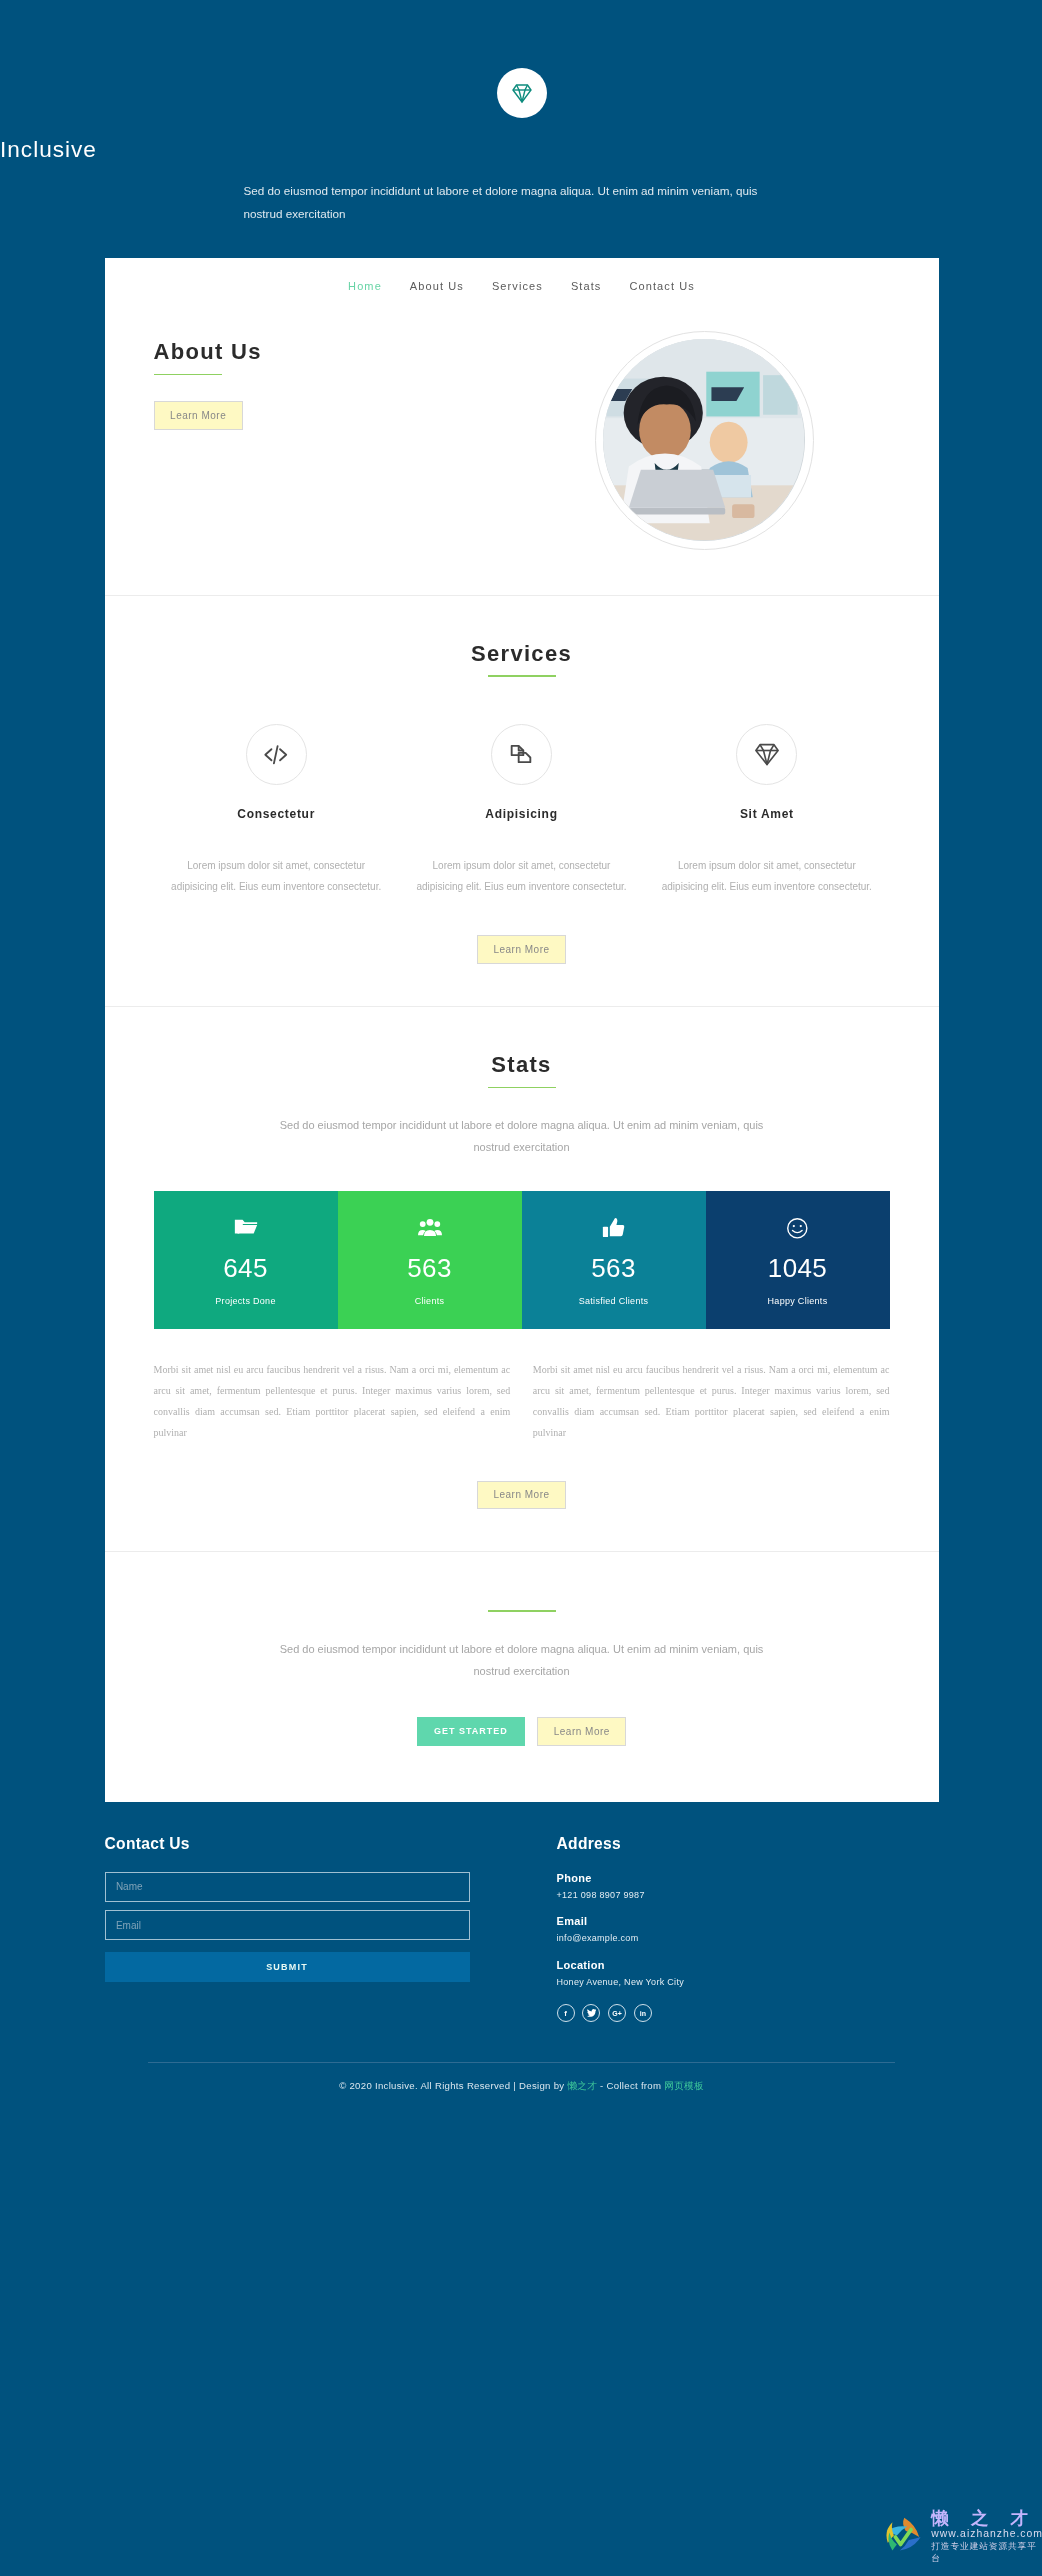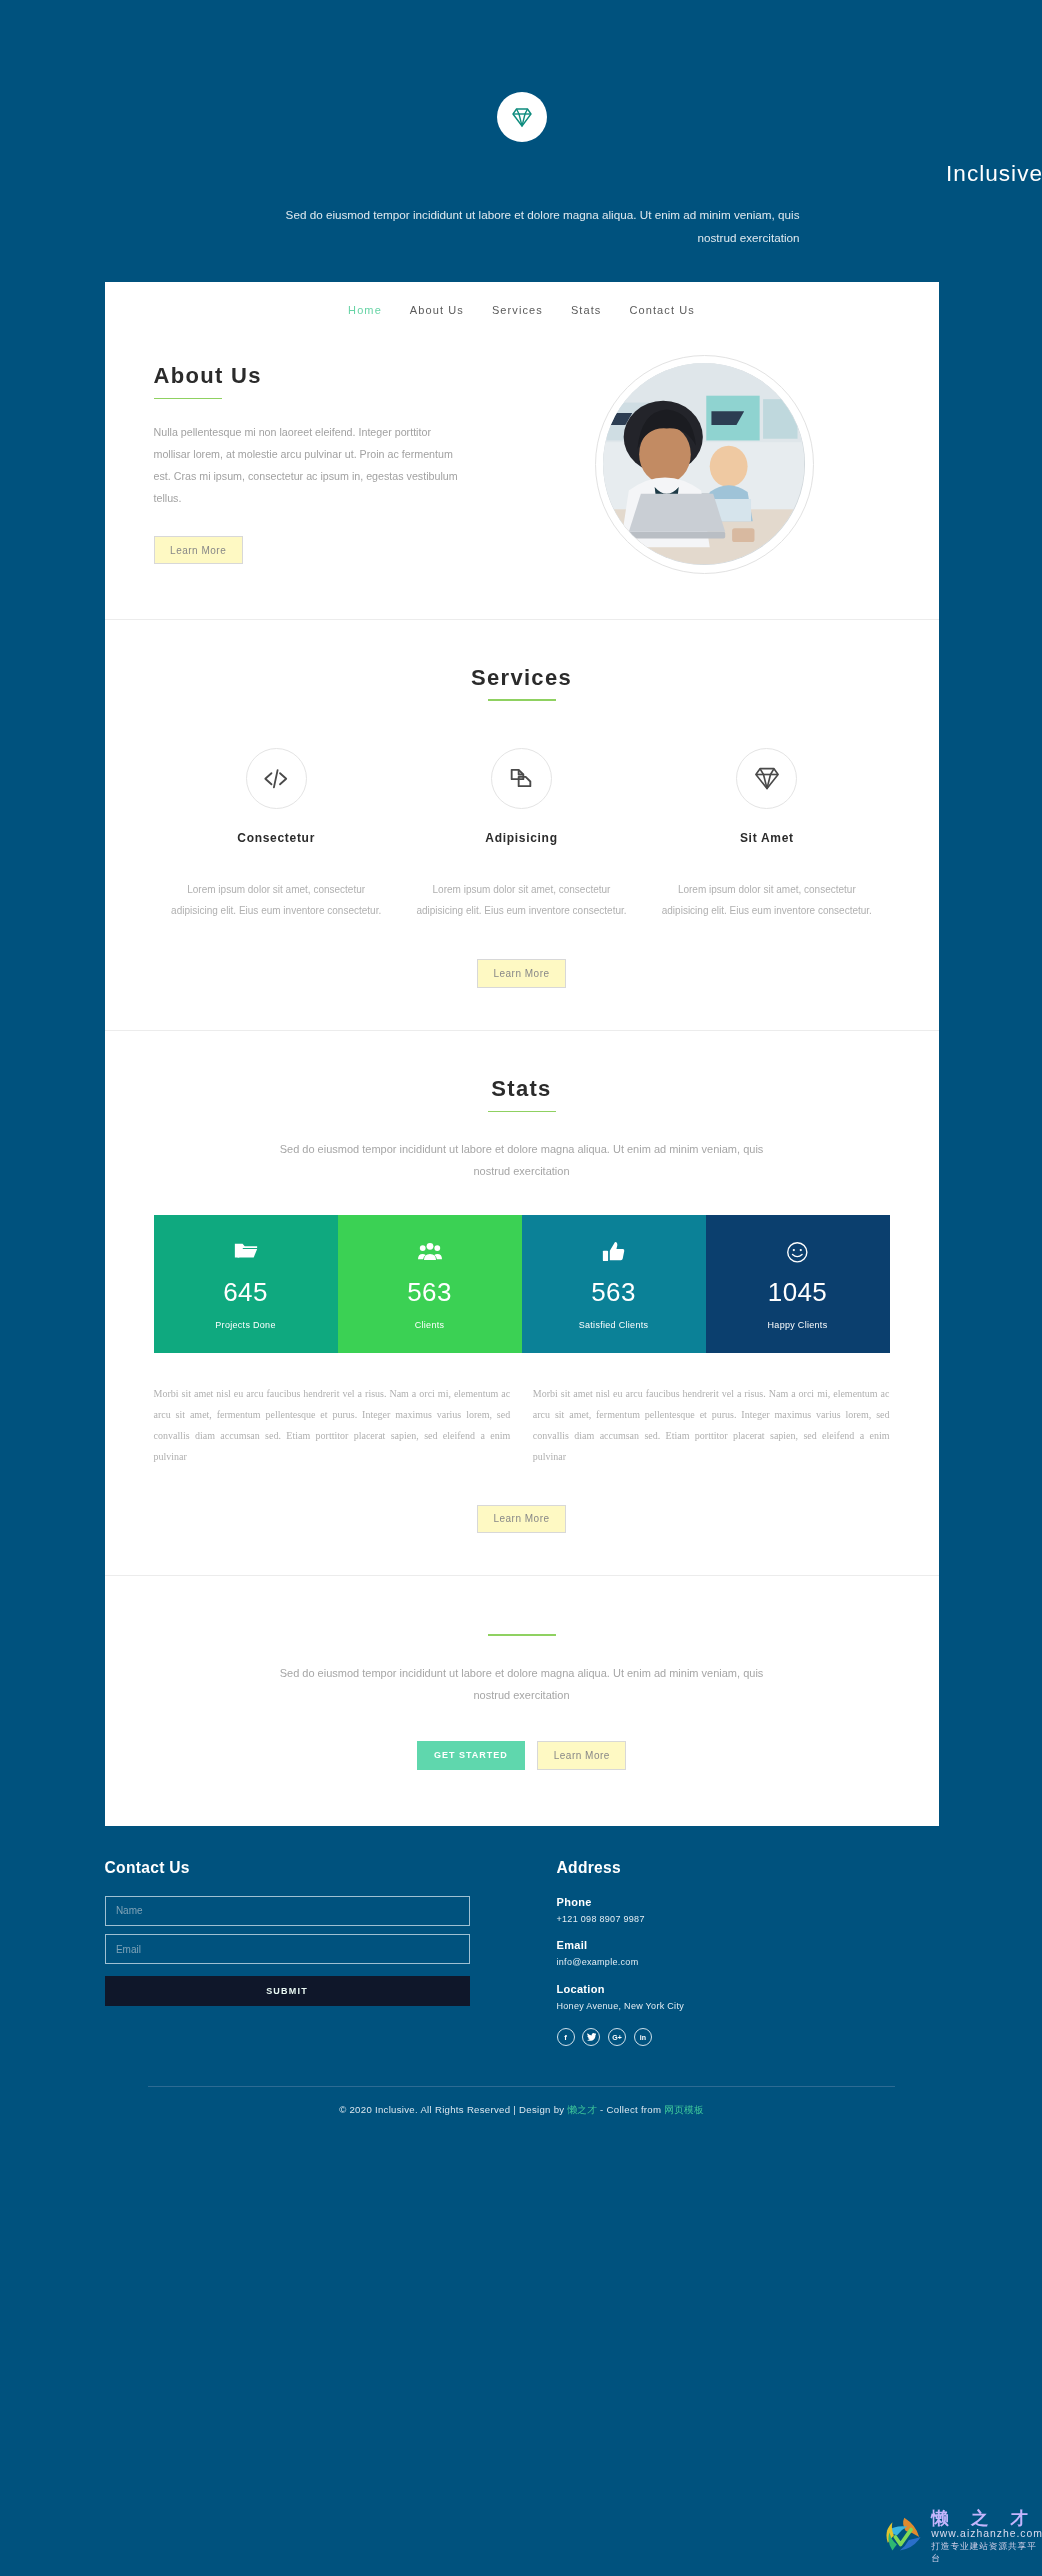--- a/index.html
+++ b/index.html
@@ -4,21 +4,21 @@
 <style>
   * { box-sizing: border-box; margin: 0; padding: 0; }
   html, body {
     width: 1043px;
     background: #00527e;
     font-family: "Liberation Sans", sans-serif;
   }
   body { width: 1043px; height: 2576px; overflow: hidden; position: relative; }
 
   
-  .hero { padding-top: 92px; text-align: right; }
+  .hero { padding-top: 68px; text-align: left; }
   .hero-logo {
     width: 50px; height: 50px; border-radius: 50%;
     background: #ffffff; margin: 0 auto 19px;
     display: flex; align-items: center; justify-content: center;
   }
   .hero-title {
     color: #ffffff; font-size: 22.6px; font-weight: 400;
     letter-spacing: 1px; margin-bottom: 15.6px;
   }
   .hero-sub {
@@ -134,21 +134,21 @@
   }
   .fld {
     display: block; width: 100%; background: transparent;
     border: 0.9px solid #9fc0d2; color: #ffffff;
     font-size: 10px; font-family: inherit;
     padding: 8.7px 10.4px; margin-bottom: 7.8px; outline: none;
   }
   .fld::placeholder { color: #7fa3b8; }
   textarea.fld { height: 54px; resize: none; }
   .btn-submit {
-    width: 100%; background: #0f172a; color: #eafaf4; border: none;
+    width: 100%; background: #0369a1; color: #eafaf4; border: none;
     font-size: 9px; letter-spacing: 1.2px; font-weight: 700;
     padding: 10.4px 0; cursor: pointer; font-family: inherit; margin-top: 3.5px;
   }
   .addr-blk { margin-bottom: 15.6px; }
   .addr-h {
     color: #ffffff; font-size: 11px; font-weight: 700;
     letter-spacing: 0.3px; margin-bottom: 6px;
   }
   .addr-v { color: #e3edf3; font-size: 9px; letter-spacing: 0.3px; }
   .socials { display: flex; gap: 7.8px; margin-top: 17.4px; }
@@ -205,21 +205,20 @@
     <a href="#">About Us</a>
     <a href="#">Services</a>
     <a href="#">Stats</a>
     <a href="#">Contact Us</a>
   </div>
 
   <div class="about">
     <div class="about-left">
       <div class="h-title">About Us</div>
       <div class="rule"></div>
-      <div class="about-text">Nulla pellentesque mi non laoreet eleifend. Integer porttitor mollisar lorem, at molestie arcu pulvinar ut. Proin ac fermentum est. Cras mi ipsum, consectetur ac ipsum in, egestas vestibulum tellus.</div>
       <button class="btn-outline">Learn More</button>
     </div>
     <div class="about-right">
       <div class="photo-ring">
         <div class="photo">
           <svg width="100%" height="100%" viewBox="0 0 234 234">
             <defs>
               <clipPath id="pc">
                   <circle cx="117" cy="117" r="117"></circle>
                 </clipPath>

